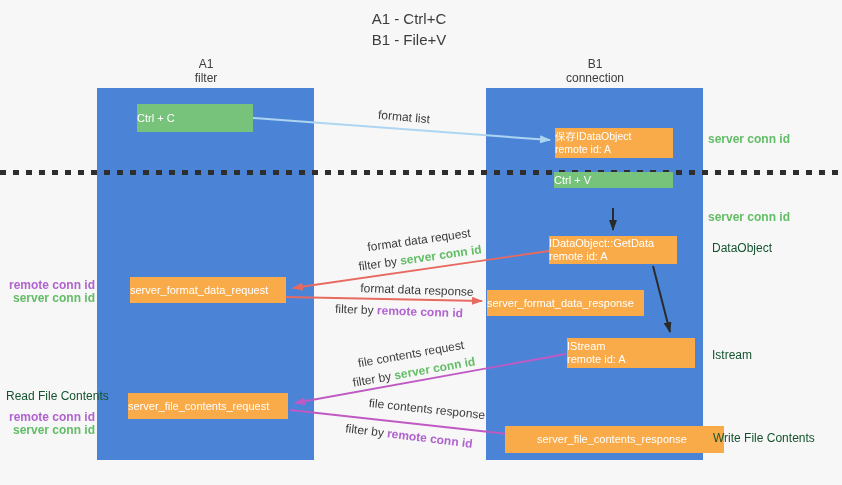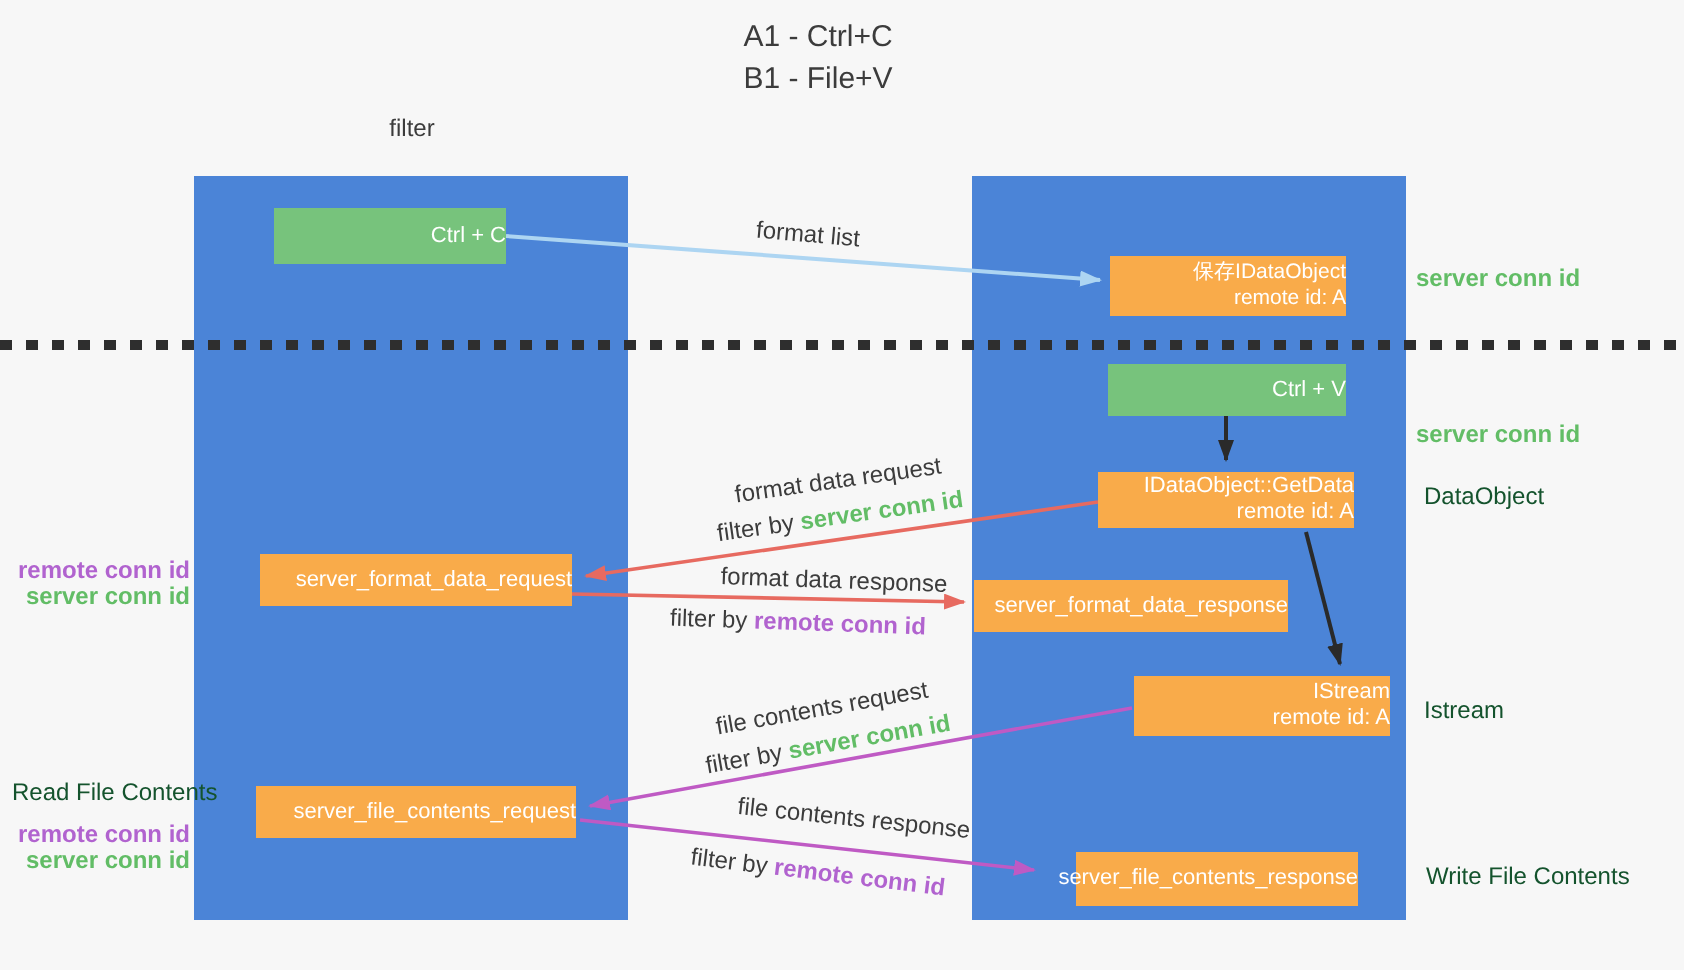--- a/index.html
+++ b/index.html
@@ -25,21 +25,21 @@
     background:var(--lifeline-blue,#4b84d7);
   }
   .dotted-line{
     position:absolute;left:0;top:170px;width:842px;height:5px;
     background:repeating-linear-gradient(to right,#2e2e2e 0 6px,transparent 6px 13px);
     z-index:4;
   }
   .arrows{position:absolute;left:0;top:0;z-index:5;}
   .box{
     position:absolute;display:flex;flex-direction:column;
-    align-items:flex-end;justify-content:center;
+    align-items:flex-start;justify-content:center;
     color:#fff;font-size:11px;line-height:13px;text-align:center;
     z-index:6;white-space:nowrap;
   }
   .box.green{background:var(--box-green,#77c37c);}
   .box.orange{background:var(--box-orange,#f9ab4a);}
   .alabel{
     position:absolute;font-size:12px;color:#3c3c3c;white-space:nowrap;
     z-index:7;
   }
   .side-label{
@@ -53,21 +53,26 @@
 <body>
 
 <div class="stage">
 
   <div class="title">
     <div>A1 - Ctrl+C</div>
     <div>B1 - File+V</div>
   </div>
 
   <div class="col-header" style="left:97px;">
+    <div>A1</div>
     <div>filter</div>
+  </div>
+  <div class="col-header" style="left:486px;">
+    <div>B1</div>
+    <div>connection</div>
   </div>
 
   <div class="lifeline" style="left:97px;"></div>
   <div class="lifeline" style="left:486px;"></div>
 
   <div class="dotted-line"></div>
 
   <svg class="arrows" width="842" height="485">
     <defs>
       <marker id="ah-blue" markerUnits="userSpaceOnUse" markerWidth="12" markerHeight="10" refX="10" refY="4" orient="auto">
@@ -94,21 +99,21 @@
 
   <div class="box green" style="left:137px;top:104px;width:116px;height:28px;">
     <div>Ctrl + C</div>
   </div>
 
   <div class="box orange" style="left:555px;top:128px;width:118px;height:30px;font-size:10.5px;">
     <div>保存IDataObject</div>
     <div>remote id: A</div>
   </div>
 
-  <div class="box green" style="left:554px;top:182px;width:119px;height:26px;">
+  <div class="box green" style="left:554px;top:172px;width:119px;height:16px;">
     <div>Ctrl + V</div>
   </div>
 
   <div class="box orange" style="left:549px;top:236px;width:128px;height:28px;">
     <div>IDataObject::GetData</div>
     <div>remote id: A</div>
   </div>
 
   <div class="box orange" style="left:487px;top:290px;width:157px;height:26px;">
     <div>server_format_data_response</div>
@@ -120,21 +125,21 @@
 
   <div class="box orange" style="left:567px;top:338px;width:128px;height:30px;">
     <div>IStream</div>
     <div>remote id: A</div>
   </div>
 
   <div class="box orange" style="left:128px;top:393px;width:160px;height:26px;">
     <div>server_file_contents_request</div>
   </div>
 
-  <div class="box orange" style="left:538px;top:426px;width:141px;height:27px;">
+  <div class="box orange" style="left:505px;top:426px;width:187px;height:27px;padding-left:32px;">
     <div>server_file_contents_response</div>
   </div>
 
   <div class="alabel" style="left:404px;top:117px;transform:translate(-50%,-50%) rotate(5deg);">format list</div>
 
   <div class="alabel" style="left:419px;top:240px;transform:translate(-50%,-50%) rotate(-8deg);">format data request</div>
   <div class="alabel" style="left:420px;top:258px;transform:translate(-50%,-50%) rotate(-8deg);">
     <span>filter by </span><span class="green-text">server conn id</span>
   </div>
 

